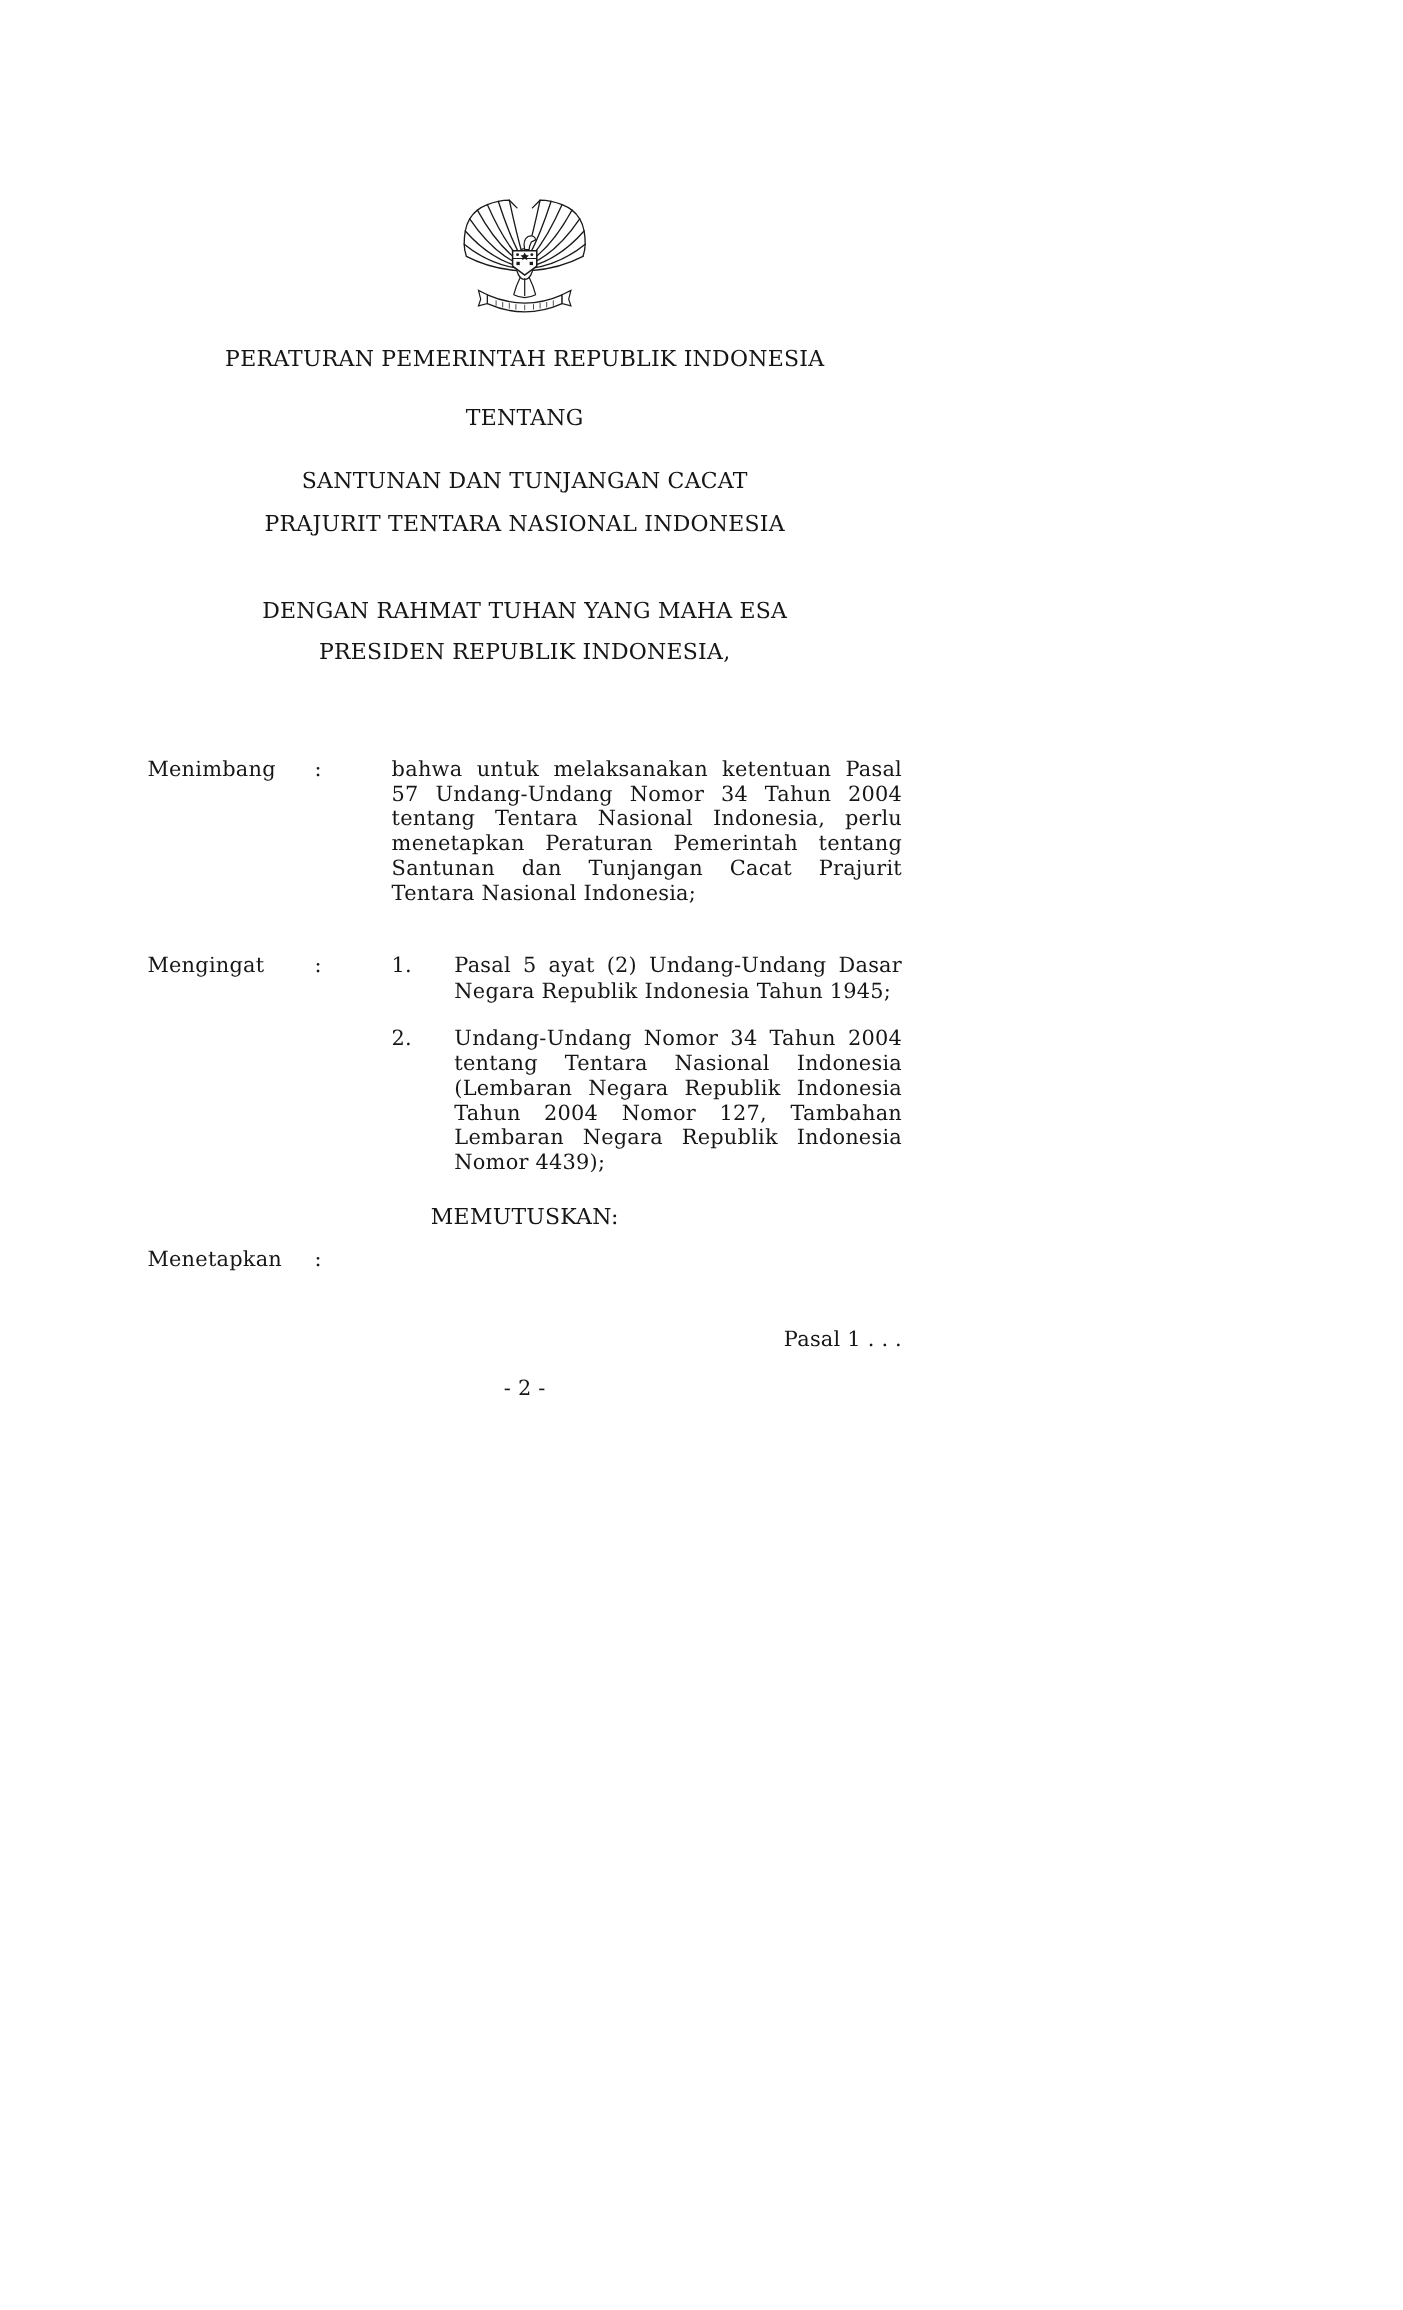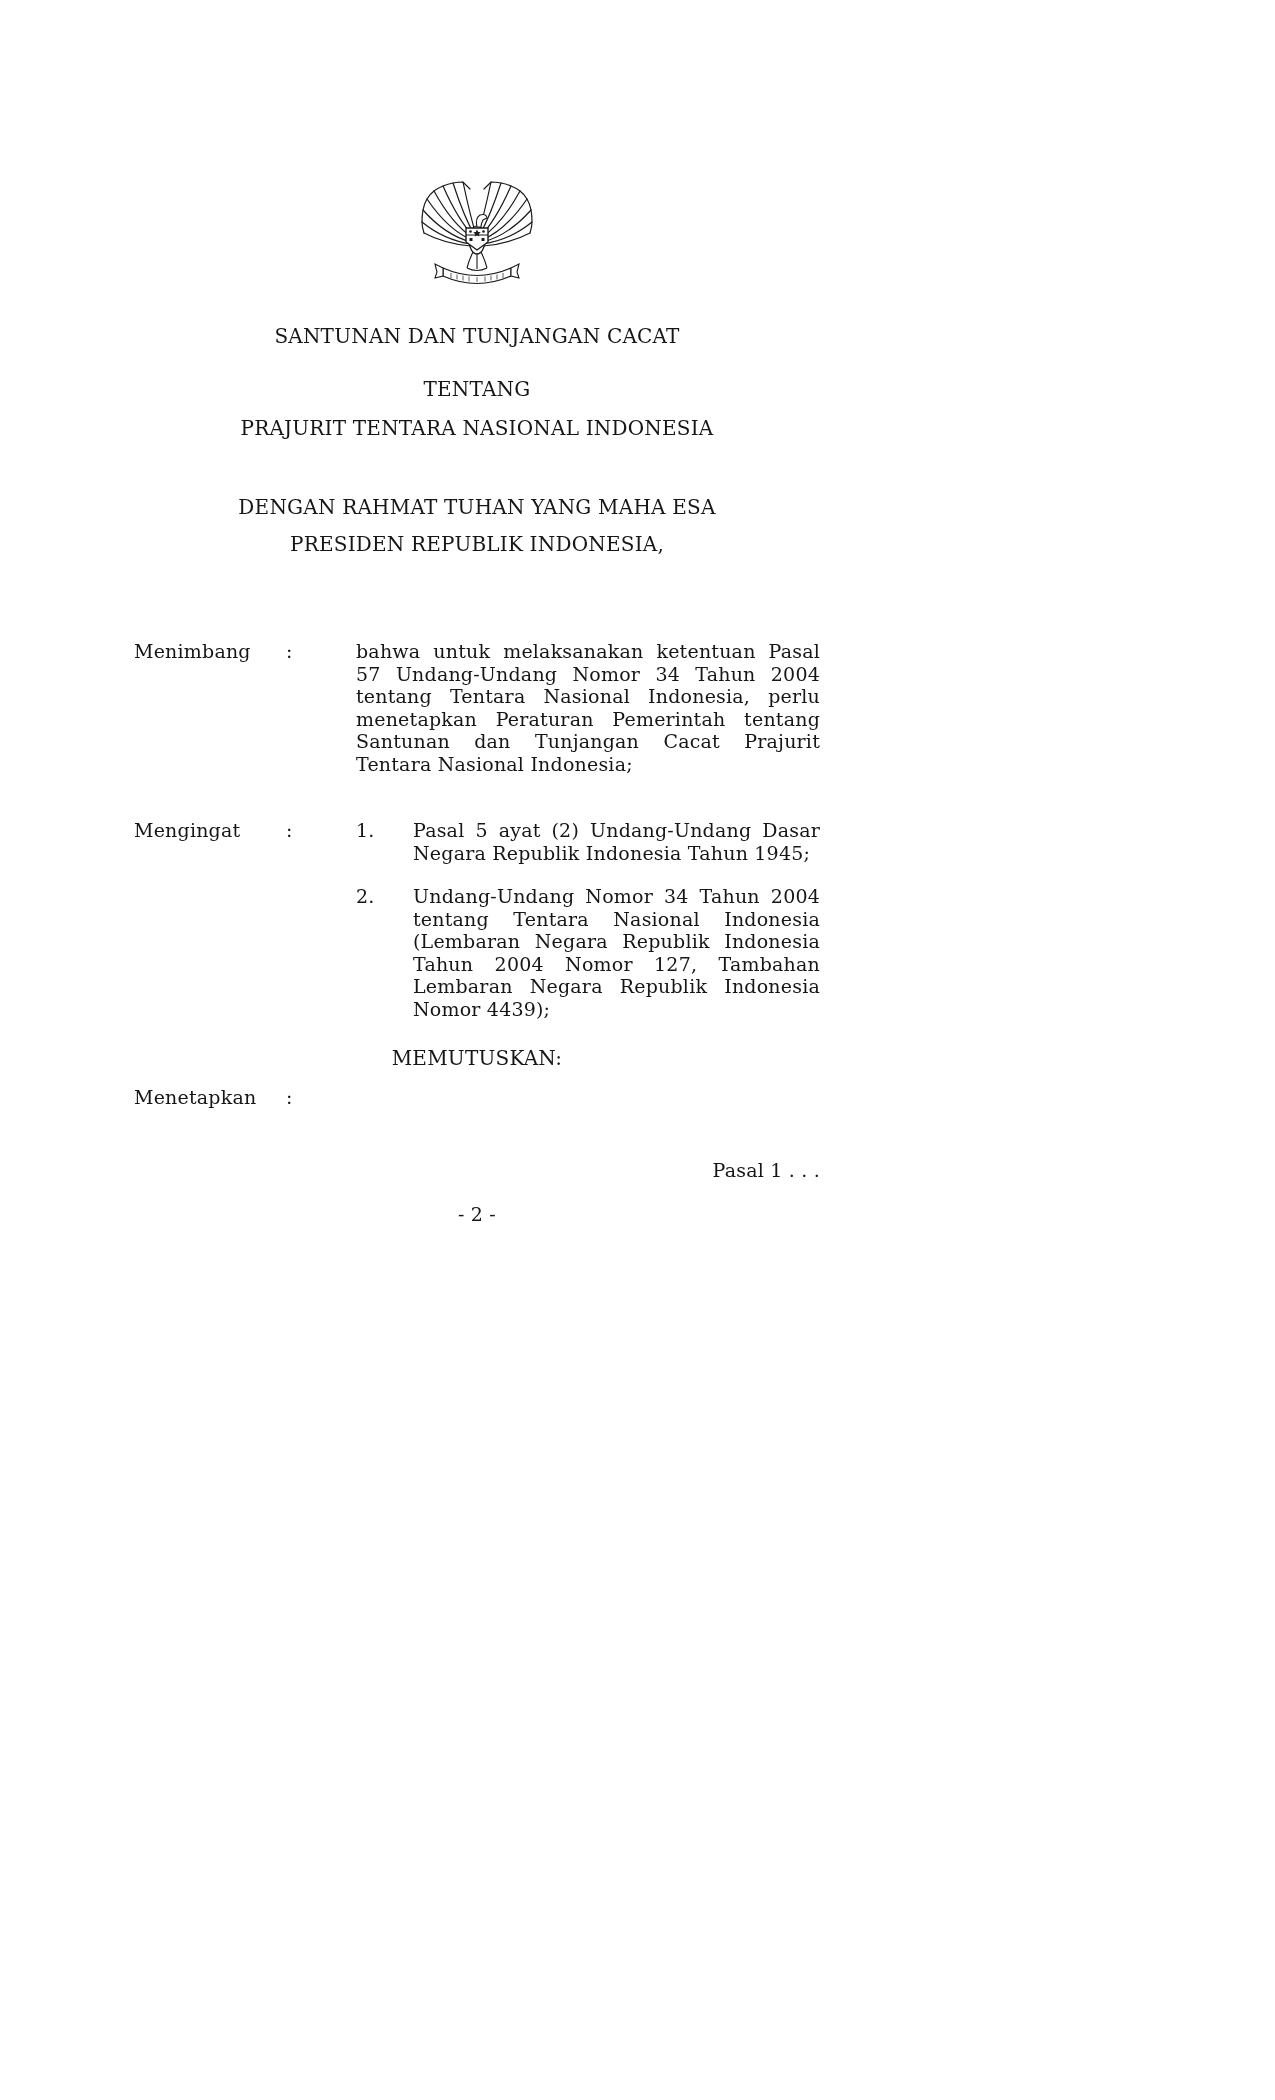--- a/index.html
+++ b/index.html
@@ -127,22 +127,23 @@
           <line x1="66" y1="96.5" x2="66" y2="101.5"></line>
           <line x1="72" y1="95.5" x2="72" y2="100.5"></line>
           <line x1="78" y1="94.5" x2="78" y2="99.5"></line>
           <line x1="84" y1="93" x2="84" y2="98"></line>
         </g>
         <path d="M24 88 L16 84 L18 92 L16 98 L24 96 Z" fill="#ffffff" stroke="#1a1a1a" stroke-width="1.1"></path>
         <path d="M92 88 L100 84 L98 92 L100 98 L92 96 Z" fill="#ffffff" stroke="#1a1a1a" stroke-width="1.1"></path>
       </svg>
     </div>
 
+    <div class="hline mt20">PERATURAN PEMERINTAH REPUBLIK INDONESIA</div>
+    <div class="hline mt25">TENTANG</div>
     <div class="hline mt30">SANTUNAN DAN TUNJANGAN CACAT</div>
-    <div class="hline mt25">TENTANG</div>
     <div class="hline mt11">PRAJURIT TENTARA NASIONAL INDONESIA</div>
     <div class="hline mt51">DENGAN RAHMAT TUHAN YANG MAHA ESA</div>
     <div class="hline mt9">PRESIDEN REPUBLIK INDONESIA,</div>
 
     <div class="row body-text mt82">
       <div class="label">Menimbang</div>
       <div class="colon">:</div>
       <div class="just">bahwa untuk melaksanakan ketentuan Pasal 57 Undang-Undang Nomor 34 Tahun 2004 tentang Tentara Nasional Indonesia, perlu menetapkan Peraturan Pemerintah tentang Santunan dan Tunjangan Cacat Prajurit Tentara Nasional Indonesia;</div>
     </div>
 

